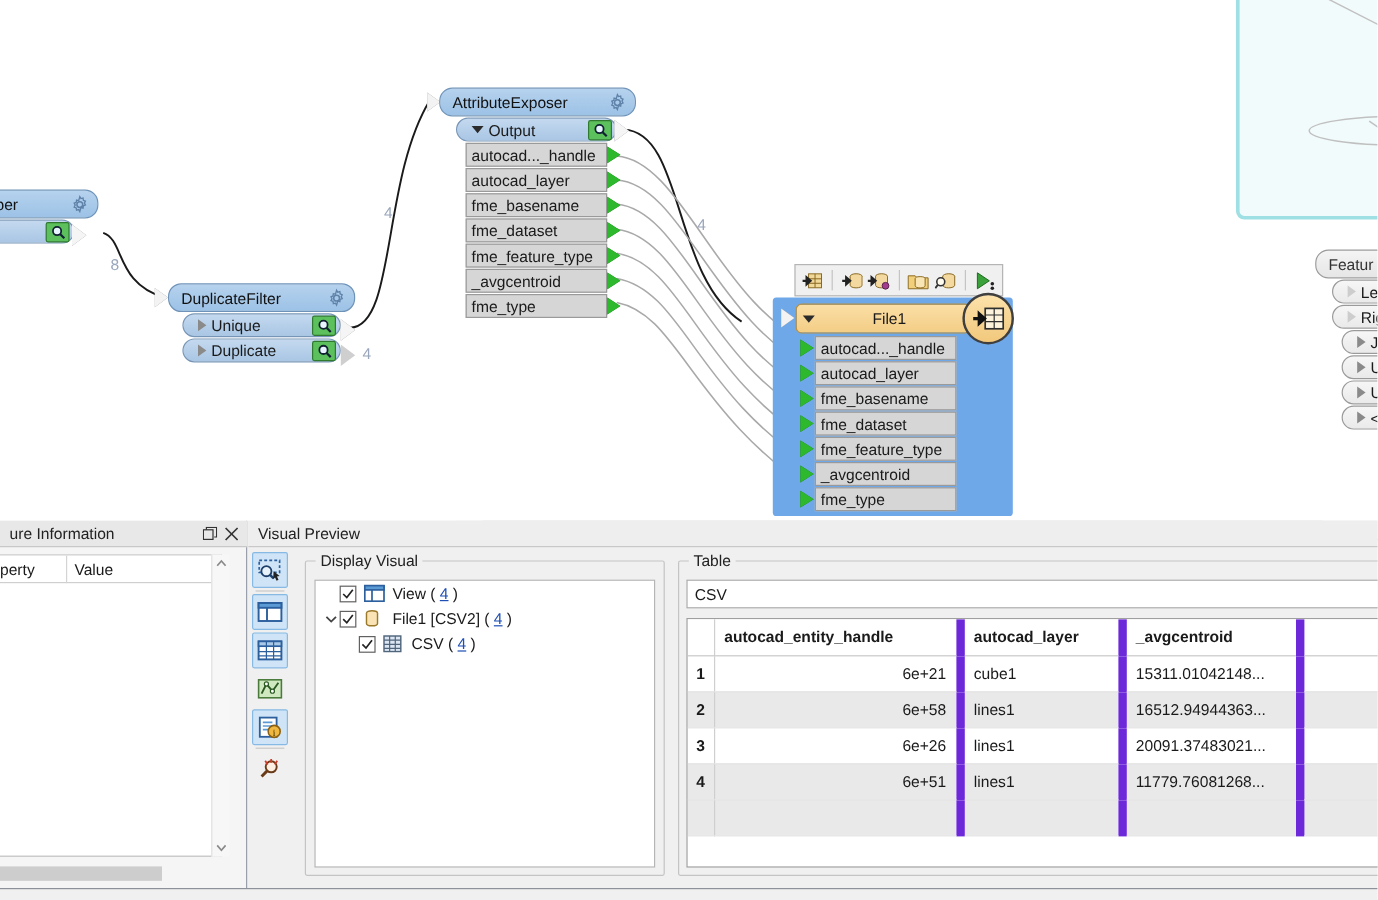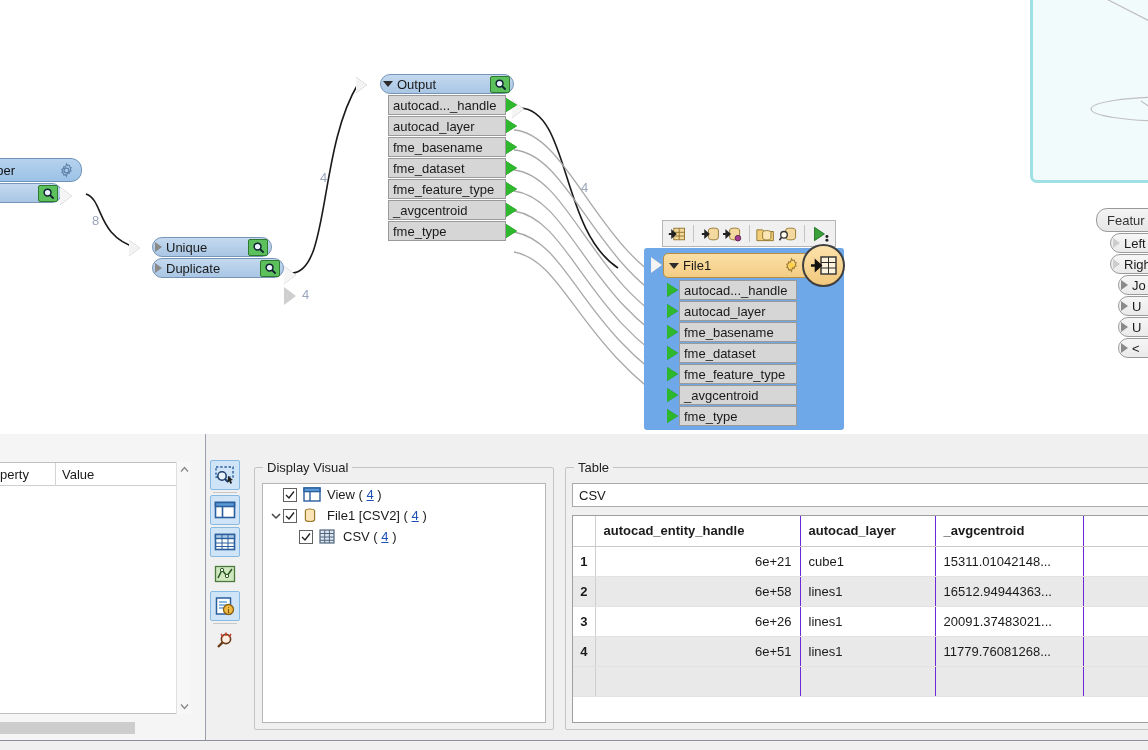--- a/index.html
+++ b/index.html
@@ -61,21 +61,21 @@
   }
 
   .port {
     position: relative;
     height: 20px;
     margin-top: 1px;
     border-radius: 10px;
     background: linear-gradient(#c4d9ef, #a9c6e4);
     border: 1px solid #7795b6;
     display: flex; align-items: center;
-    padding-left: 2px; padding-right: 3px;
+    padding-left: 12px; padding-right: 3px;
     font-size: 13px;
     white-space: nowrap;
   }
   .port .plabel { flex: 1; padding-left: 4px; }
   .tri-open {
     width: 0; height: 0; flex: none;
     border-left: 7px solid #8a8a8a;
     border-top: 5px solid transparent;
     border-bottom: 5px solid transparent;
   }
@@ -323,21 +323,21 @@
     border: 1px solid #9f9f9f;
     overflow: hidden;
   }
   table.grid {
     border-collapse: collapse;
     width: 100%;
     font-size: 13px;
     table-layout: fixed;
   }
   table.grid th, table.grid td {
-    border-right: 1px solid #6d28d9;
+    border-right: 7px solid #6d28d9;
     border-bottom: 1px solid #e2e2e2;
     height: 30px;
     padding: 0 8px;
     white-space: nowrap;
     overflow: hidden;
   }
   table.grid th {
     font-weight: bold;
     text-align: left;
     background: #ffffff;
@@ -417,21 +417,28 @@
             <circle cx="6" cy="6" r="3.7" fill="#e8f4ff" stroke="#123" stroke-width="1.6"></circle>
             <line x1="8.6" y1="8.6" x2="12.5" y2="12.5" stroke="#123" stroke-width="2"></line>
           </svg>
         </span>
       </div>
       <div class="stub-o" style="left:82px; top:29px;"></div>
     </div>
 
     <div class="node" style="left:140px; top:236px; width:156px;">
       <div class="in-arrow" style="left:-11px; top:4px;"></div>
-      <div class="port" style="margin-left:12px; width:120px;">
+      <div class="xf-header">
+        <span class="ttl">DuplicateFilter</span>
+        <svg class="gear" viewBox="0 0 20 20">
+          <path d="M10 6.4a3.6 3.6 0 1 0 0 7.2 3.6 3.6 0 0 0 0-7.2zm0 5.7a2.1 2.1 0 1 1 0-4.2 2.1 2.1 0 0 1 0 4.2z" fill="#5f82a8"></path>
+          <path d="M10 2.2l1.1 1.9 2.1-.5.3 2.2 2 .8-1 1.9 1 1.9-2 .8-.3 2.2-2.1-.5L10 16.8l-1.1-1.9-2.1.5-.3-2.2-2-.8 1-1.9-1-1.9 2-.8.3-2.2 2.1.5z" fill="none" stroke="#5f82a8" stroke-width="1.3"></path>
+        </svg>
+      </div>
+      <div class="port" style="margin-left:12px; width:132px;">
         <span class="tri-open"></span>
         <span class="plabel">Unique</span>
         <span class="magn">
           <svg width="13" height="13" viewBox="0 0 14 14">
             <circle cx="6" cy="6" r="3.7" fill="#e8f4ff" stroke="#123" stroke-width="1.6"></circle>
             <line x1="8.6" y1="8.6" x2="12.5" y2="12.5" stroke="#123" stroke-width="2"></line>
           </svg>
         </span>
       </div>
       <div class="stub-o" style="left:144px; top:30px;"></div>
@@ -443,20 +450,27 @@
             <circle cx="6" cy="6" r="3.7" fill="#e8f4ff" stroke="#123" stroke-width="1.6"></circle>
             <line x1="8.6" y1="8.6" x2="12.5" y2="12.5" stroke="#123" stroke-width="2"></line>
           </svg>
         </span>
       </div>
       <div class="stub" style="left:144px; top:51px;"></div>
     </div>
 
     <div class="node" style="left:366px; top:73px; width:164px;">
       <div class="in-arrow" style="left:-10px; top:4px;"></div>
+      <div class="xf-header">
+        <span class="ttl">AttributeExposer</span>
+        <svg class="gear" viewBox="0 0 20 20">
+          <path d="M10 6.4a3.6 3.6 0 1 0 0 7.2 3.6 3.6 0 0 0 0-7.2zm0 5.7a2.1 2.1 0 1 1 0-4.2 2.1 2.1 0 0 1 0 4.2z" fill="#5f82a8"></path>
+          <path d="M10 2.2l1.1 1.9 2.1-.5.3 2.2 2 .8-1 1.9 1 1.9-2 .8-.3 2.2-2.1-.5L10 16.8l-1.1-1.9-2.1.5-.3-2.2-2-.8 1-1.9-1-1.9 2-.8.3-2.2 2.1.5z" fill="none" stroke="#5f82a8" stroke-width="1.3"></path>
+        </svg>
+      </div>
       <div class="port" style="margin-left:14px; width:134px;">
         <span class="tri-down-dark"></span>
         <span class="plabel">Output</span>
         <span class="magn">
           <svg width="13" height="13" viewBox="0 0 14 14">
             <circle cx="6" cy="6" r="3.7" fill="#e8f4ff" stroke="#123" stroke-width="1.6"></circle>
             <line x1="8.6" y1="8.6" x2="12.5" y2="12.5" stroke="#123" stroke-width="2"></line>
           </svg>
         </span>
       </div>
@@ -531,21 +545,21 @@
         <path d="M3 2 L15 10 L3 18 Z" fill="#3aa03a" stroke="#1d6b1d"></path>
         <circle cx="18" cy="13" r="1.8" fill="#222"></circle>
           <circle cx="18" cy="17.5" r="1.8" fill="#222"></circle>
       </svg>
     </div>
 
     <div class="writer-wrap" style="left:644px; top:248px; width:200px; height:182px;"></div>
 
     <div class="node" style="left:663px; top:253px; width:162px;">
       <div class="in-arrow" style="left:-12px; top:4px;"></div>
-      <div class="ft-header" style="width:146px;">
+      <div class="ft-header" style="width:146px;gap:44px;">
         <span class="tri-down-dark"></span>
         <span class="ttl">File1</span>
         <svg class="gear" viewBox="0 0 20 20" style="margin-right:2px;">
           <circle cx="10" cy="10" r="3.4" fill="#ffd24a"></circle>
           <path d="M10 2.2l1.1 1.9 2.1-.5.3 2.2 2 .8-1 1.9 1 1.9-2 .8-.3 2.2-2.1-.5L10 16.8l-1.1-1.9-2.1.5-.3-2.2-2-.8 1-1.9-1-1.9 2-.8.3-2.2 2.1.5z" fill="none" stroke="#9e7c2a" stroke-width="1.3"></path>
         </svg>
       </div>
       <div class="disc" style="left:139px; top:-9px;">
         <svg width="28" height="22" viewBox="0 0 28 22">
           <rect x="11" y="2" width="15" height="17" fill="#fdf3dc" stroke="#2f2f2f" stroke-width="1.4"></rect>
@@ -620,20 +634,35 @@
   </div>
 
   <div class="hscroll-track" style="left:380px; top:434px; width:768px; height:15px;"></div>
   <div class="hscroll-thumb" style="left:402px; top:434px; width:700px; height:14px;"></div>
   <div class="seam" style="left:0px; top:449px; width:1148px; height:1px;"></div>
   <div class="seam" style="left:0px; top:450px; width:1148px; height:14px; background:#f0f0f0;"></div>
 
   <div id="bottom">
 
     <div id="featinfo">
+      <div class="panel-title" style="left:0; top:0; width:206px;">
+        <span class="pt-text">ure Information</span>
+        <span class="pt-btn">
+          <svg width="12" height="12" viewBox="0 0 12 12">
+            <rect x="0.5" y="2.5" width="8" height="8" fill="none" stroke="#333"></rect>
+            <path d="M3 2.5V0.5h8.5v8H9.5" fill="none" stroke="#333"></path>
+          </svg>
+        </span>
+        <span class="pt-btn">
+          <svg width="12" height="12" viewBox="0 0 12 12">
+            <line x1="1" y1="1" x2="11" y2="11" stroke="#333" stroke-width="1.4"></line>
+            <line x1="11" y1="1" x2="1" y2="11" stroke="#333" stroke-width="1.4"></line>
+          </svg>
+        </span>
+      </div>
 
       <div class="fi-grid" style="left:-10px; top:28px; width:195px; height:252px;">
         <div class="fi-head">
           <span class="c1" style="padding-left:10px;">perty</span>
           <span class="c2">Value</span>
         </div>
       </div>
 
       <div class="vscroll" style="left:176px; top:28px; width:15px; height:252px;">
         <div class="vsc-arrow">
@@ -646,20 +675,23 @@
             <path d="M1 1.5 L4.5 5.5 L8 1.5" fill="none" stroke="#8a8a8a" stroke-width="1.4"></path>
           </svg>
         </div>
       </div>
 
       <div class="hscroll-thumb" style="left:0px; top:288px; width:135px; height:12px;"></div>
 
     </div>
 
     <div id="vispreview">
+      <div class="panel-title" style="left:0; top:0; width:941px; background:#eeeeee;">
+        <span class="pt-text">Visual Preview</span>
+      </div>
 
       <div class="vp-sidebar">
         <div class="vp-tool sel">
           <svg width="22" height="20" viewBox="0 0 22 20">
             <rect x="2" y="2" width="17" height="10" fill="none" stroke="#2b5f9e" stroke-dasharray="2.4 1.8" stroke-width="1.4"></rect>
             <circle cx="8" cy="11" r="4.2" fill="#e8f2fb" stroke="#1d3f6b" stroke-width="1.5"></circle>
             <line x1="11" y1="14" x2="14" y2="17" stroke="#1d3f6b" stroke-width="2"></line>
             <path d="M14 11 l5 4 -2.2 .5 1.3 2.6 -1.6 .8 -1.3 -2.6 -1.6 1.4z" fill="#222"></path>
           </svg>
         </div>

